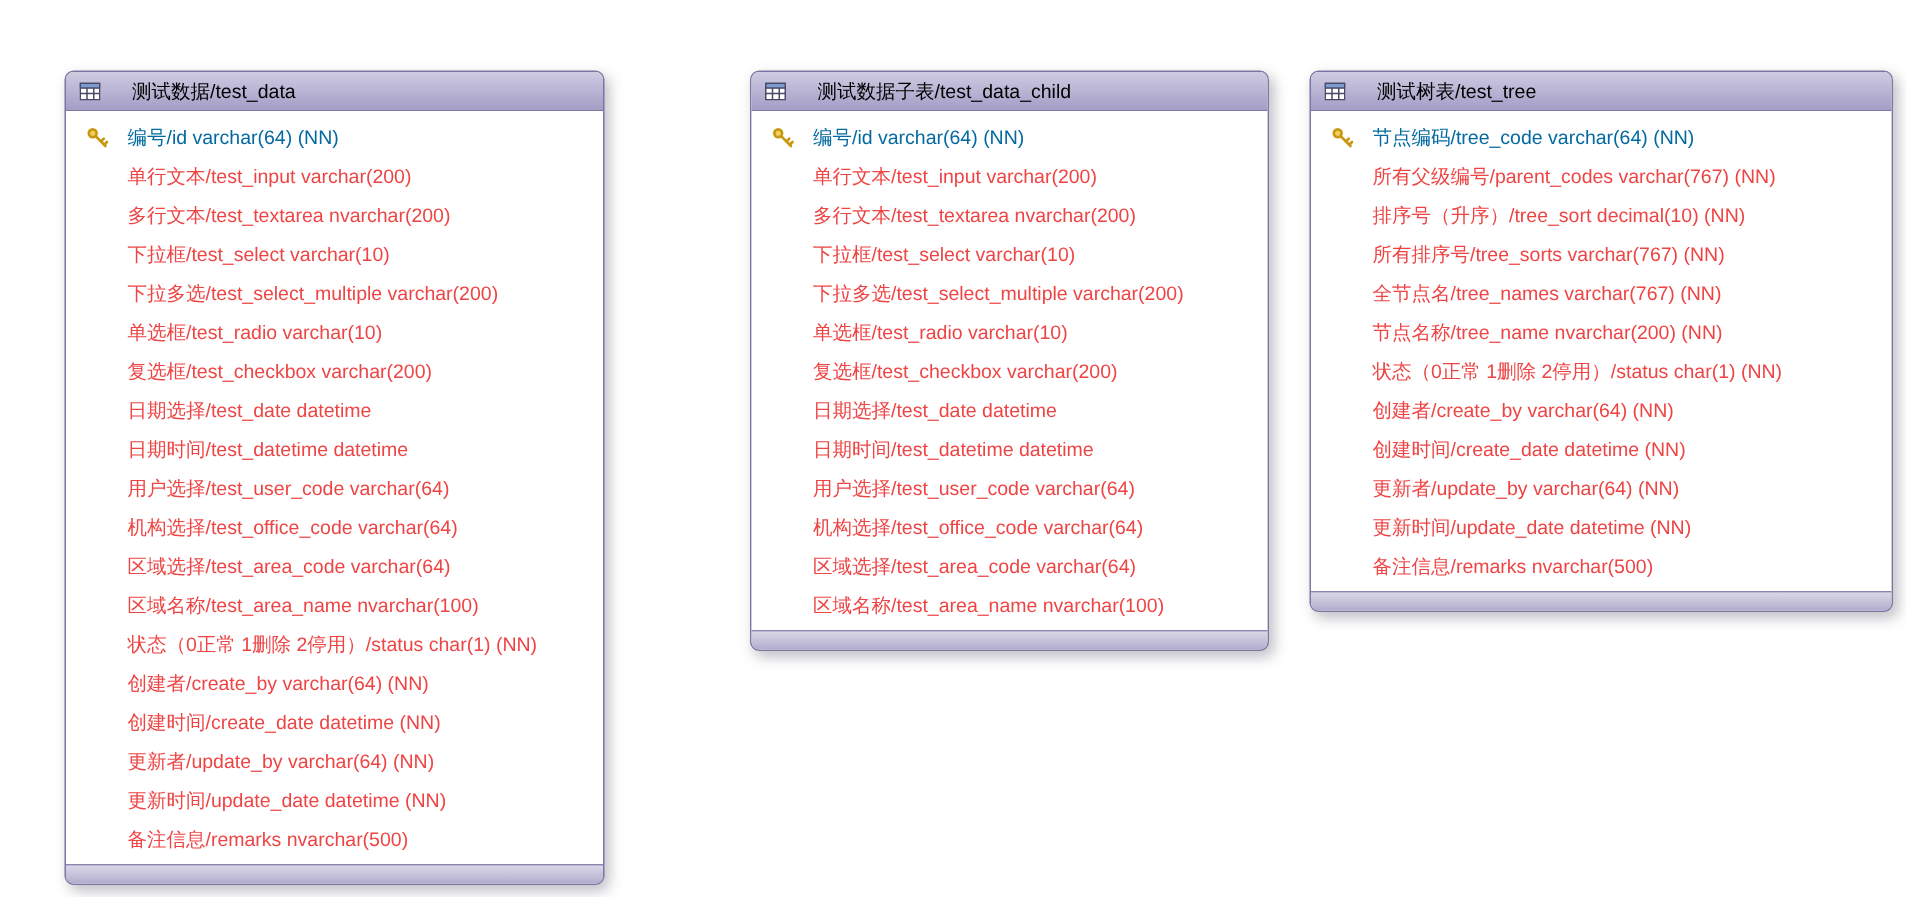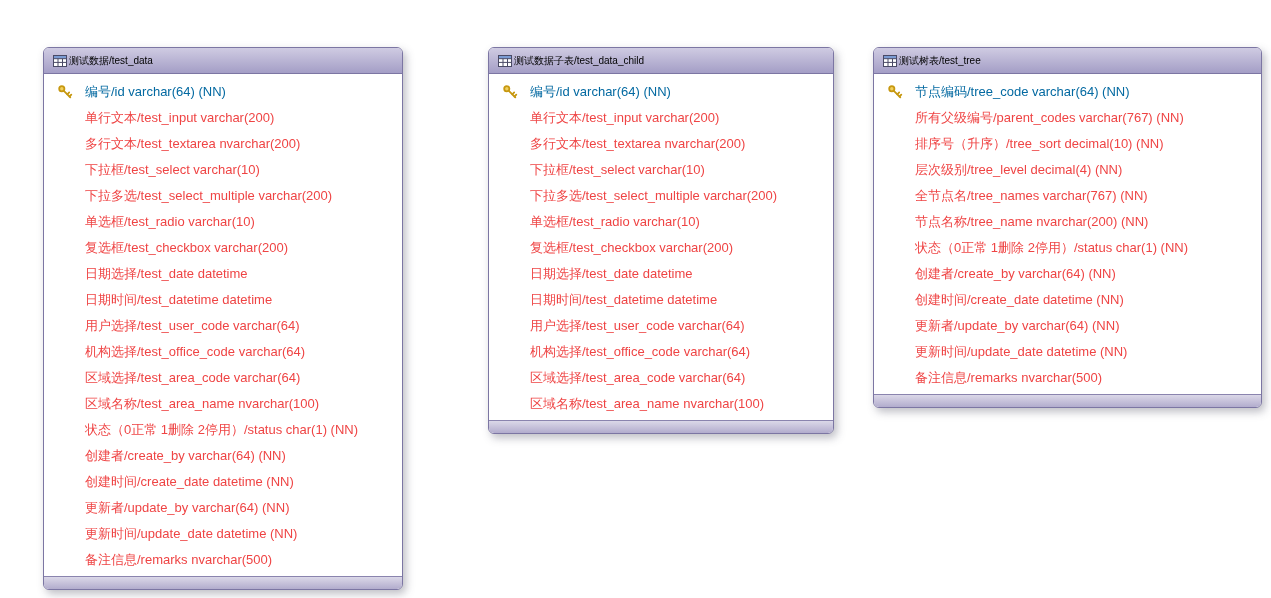--- a/index.html
+++ b/index.html
@@ -19,25 +19,25 @@
     box-shadow: 3px 4px 9px rgba(70, 70, 90, 0.35);
     display: flex;
     flex-direction: column;
     overflow: hidden;
   }
   .t-header {
     height: 26px;
     flex: 0 0 26px;
     display: flex;
     align-items: center;
-    gap: 2px;
+    gap: 21px;
     padding: 0 9px;
     background: linear-gradient(#cfcbe2, #a49ec6);
     border-bottom: 1px solid #7c76a3;
-    font-size: 10px;
+    font-size: 13px;
     color: #000000;
     cursor: default;
   }
   .t-icon { display: inline-flex; align-items: center; }
   .t-title { white-space: nowrap; }
   .t-body { background: #ffffff; padding: 5px 0 3px 0; }
   .field-row {
     height: 26px;
     display: flex;
     align-items: center;
@@ -54,21 +54,21 @@
   .field-text { color: #ef4444; }
   .field-row.pk .field-text { color: #0369a1; }
   .t-footer {
     height: 13px;
     flex: 0 0 13px;
     background: linear-gradient(#dbd8e8, #b2accd);
     border-top: 1px solid #8a84ae;
   }
   
   #table-0 { left: 43px;  top: 47px; width: 360px; }
-  #table-1 { left: 488px; top: 47px; width: 346px; }
+  #table-1 { left: 500px; top: 47px; width: 346px; }
   #table-2 { left: 873px; top: 47px; width: 389px; }
 </style>
 </head>
 <body>
 
 <div class="canvas">
 
   <div class="table-box" id="table-0">
     <div class="t-header">
       <span class="t-icon">
@@ -281,21 +281,21 @@
         <div class="field-row">
           <span class="gutter"></span>
           <span class="field-text">所有父级编号/parent_codes varchar(767) (NN)</span>
         </div>
         <div class="field-row">
           <span class="gutter"></span>
           <span class="field-text">排序号（升序）/tree_sort decimal(10) (NN)</span>
         </div>
         <div class="field-row">
           <span class="gutter"></span>
-          <span class="field-text">层次级别/tree_level decimal(4) (NN)</span>
+          <span class="field-text">所有排序号/tree_sorts varchar(767) (NN)</span>
         </div>
         <div class="field-row">
           <span class="gutter"></span>
           <span class="field-text">全节点名/tree_names varchar(767) (NN)</span>
         </div>
         <div class="field-row">
           <span class="gutter"></span>
           <span class="field-text">节点名称/tree_name nvarchar(200) (NN)</span>
         </div>
         <div class="field-row">

